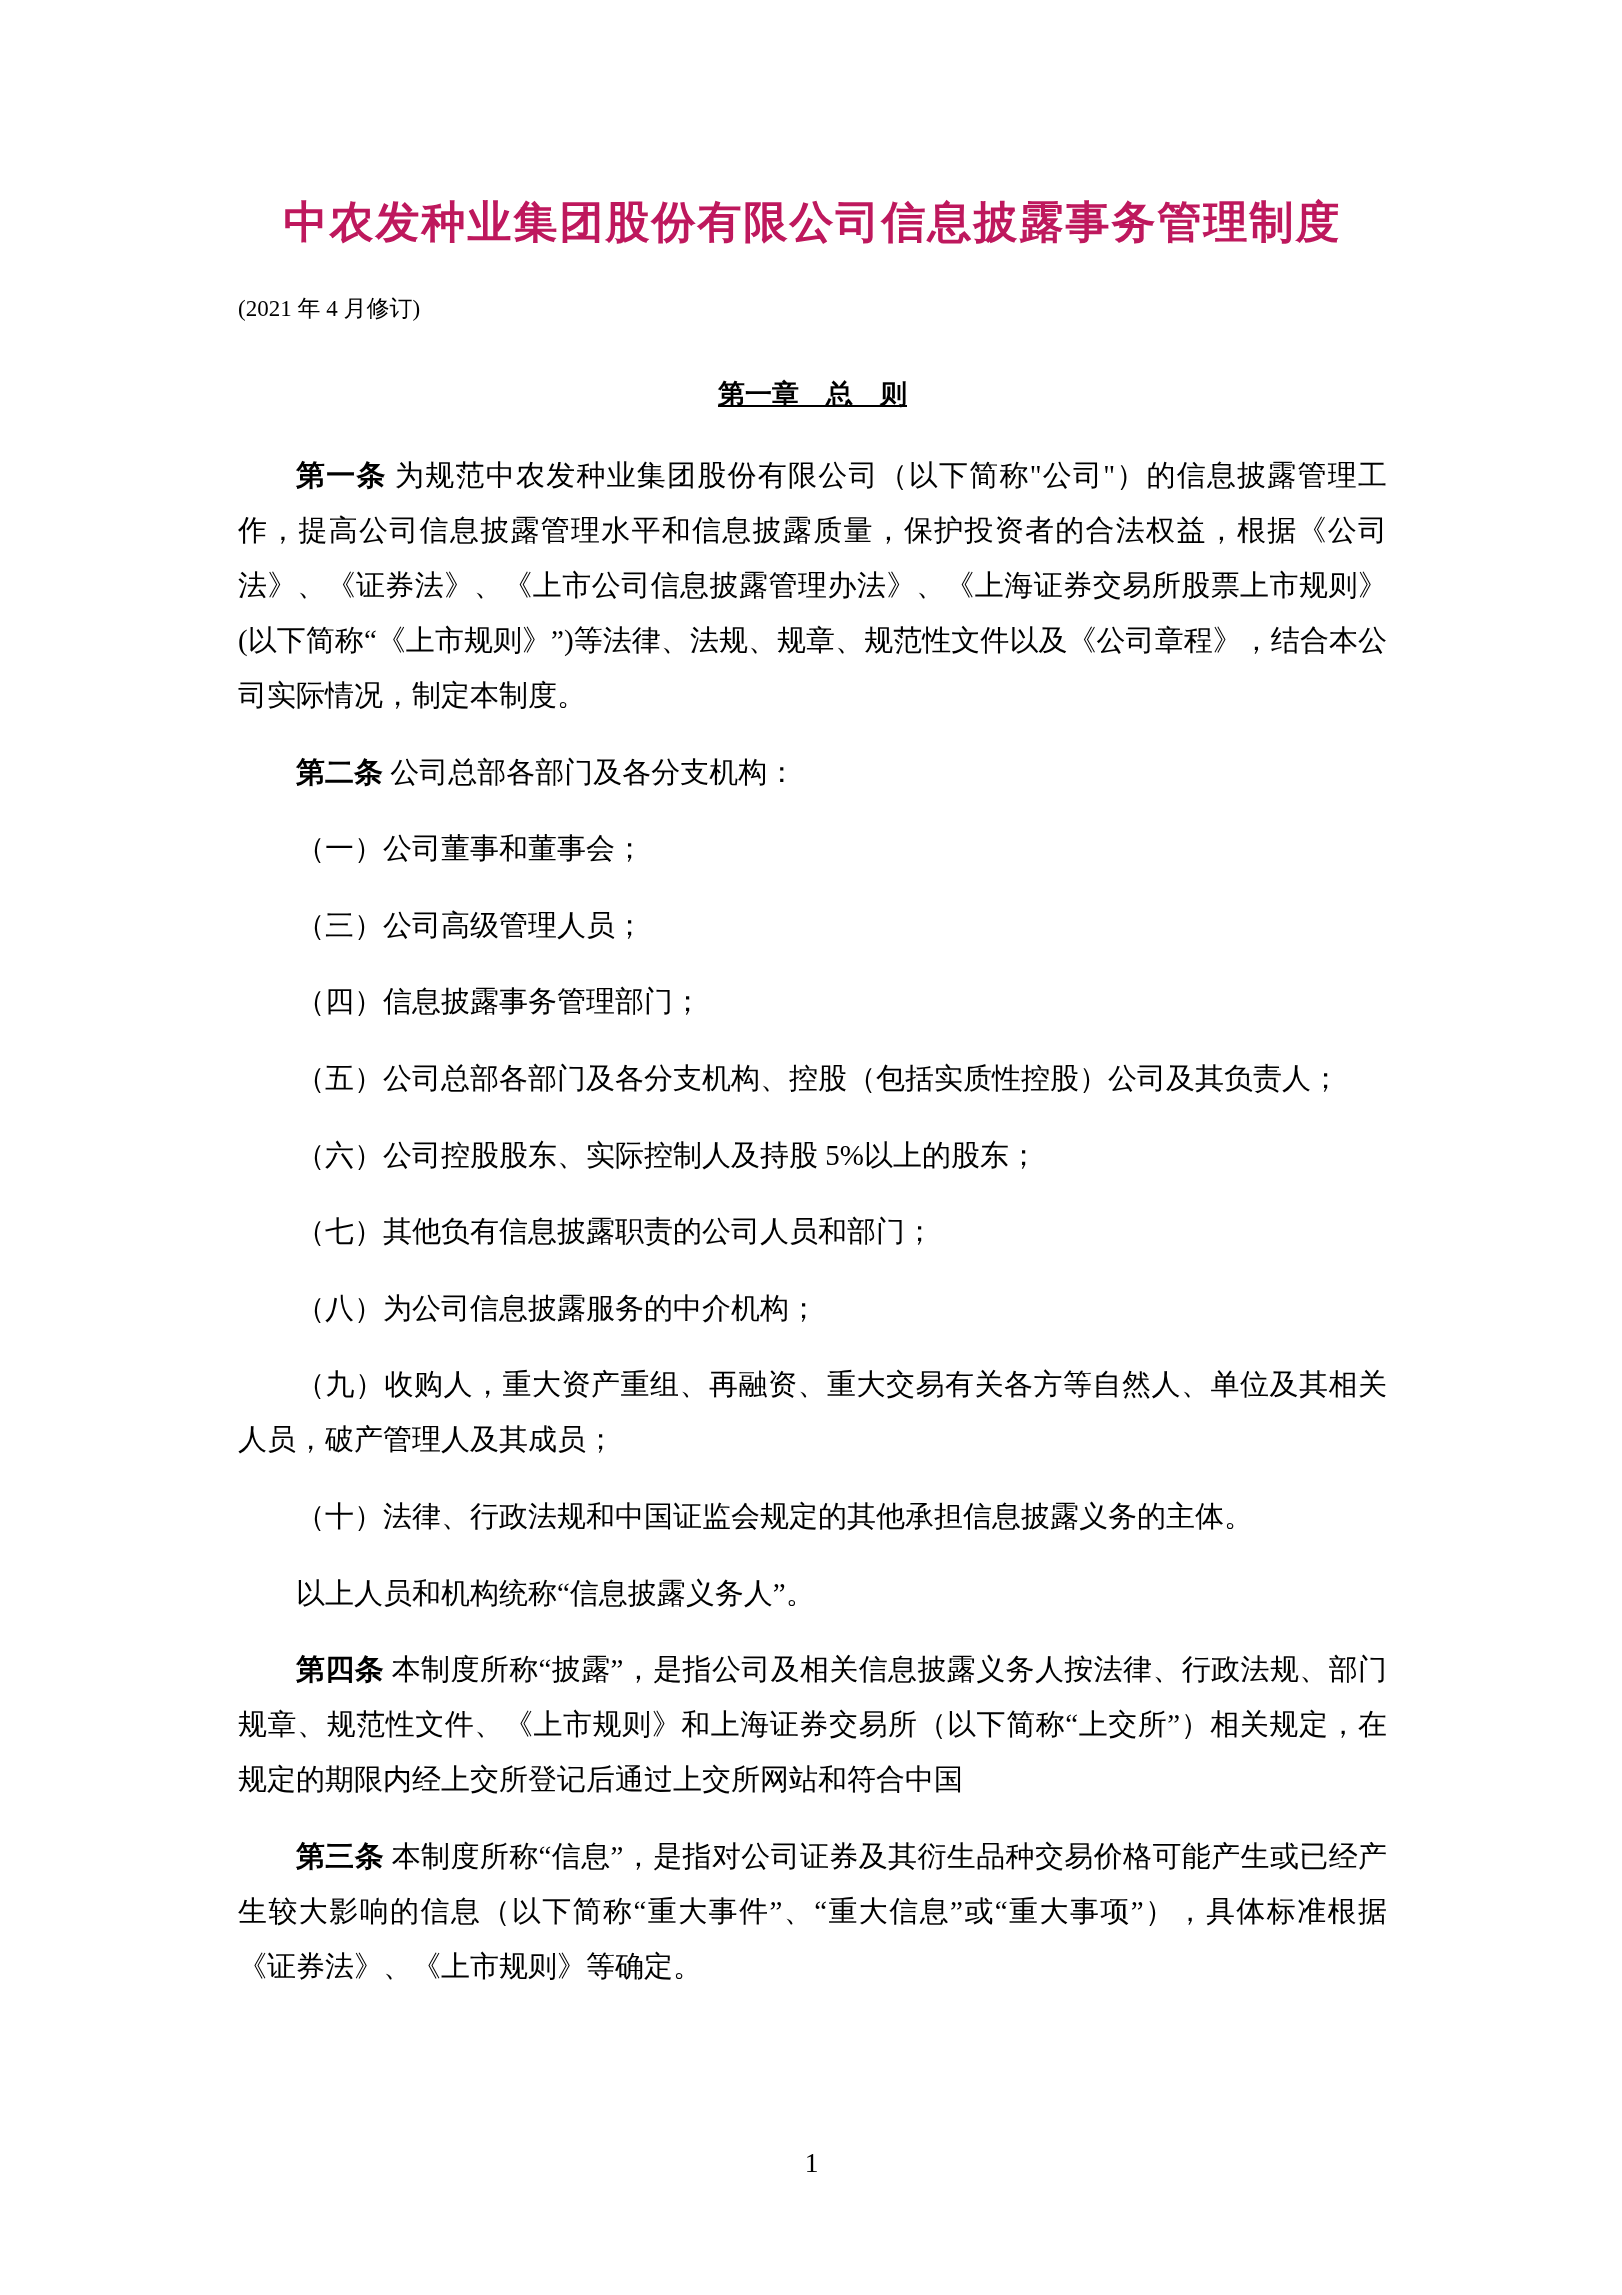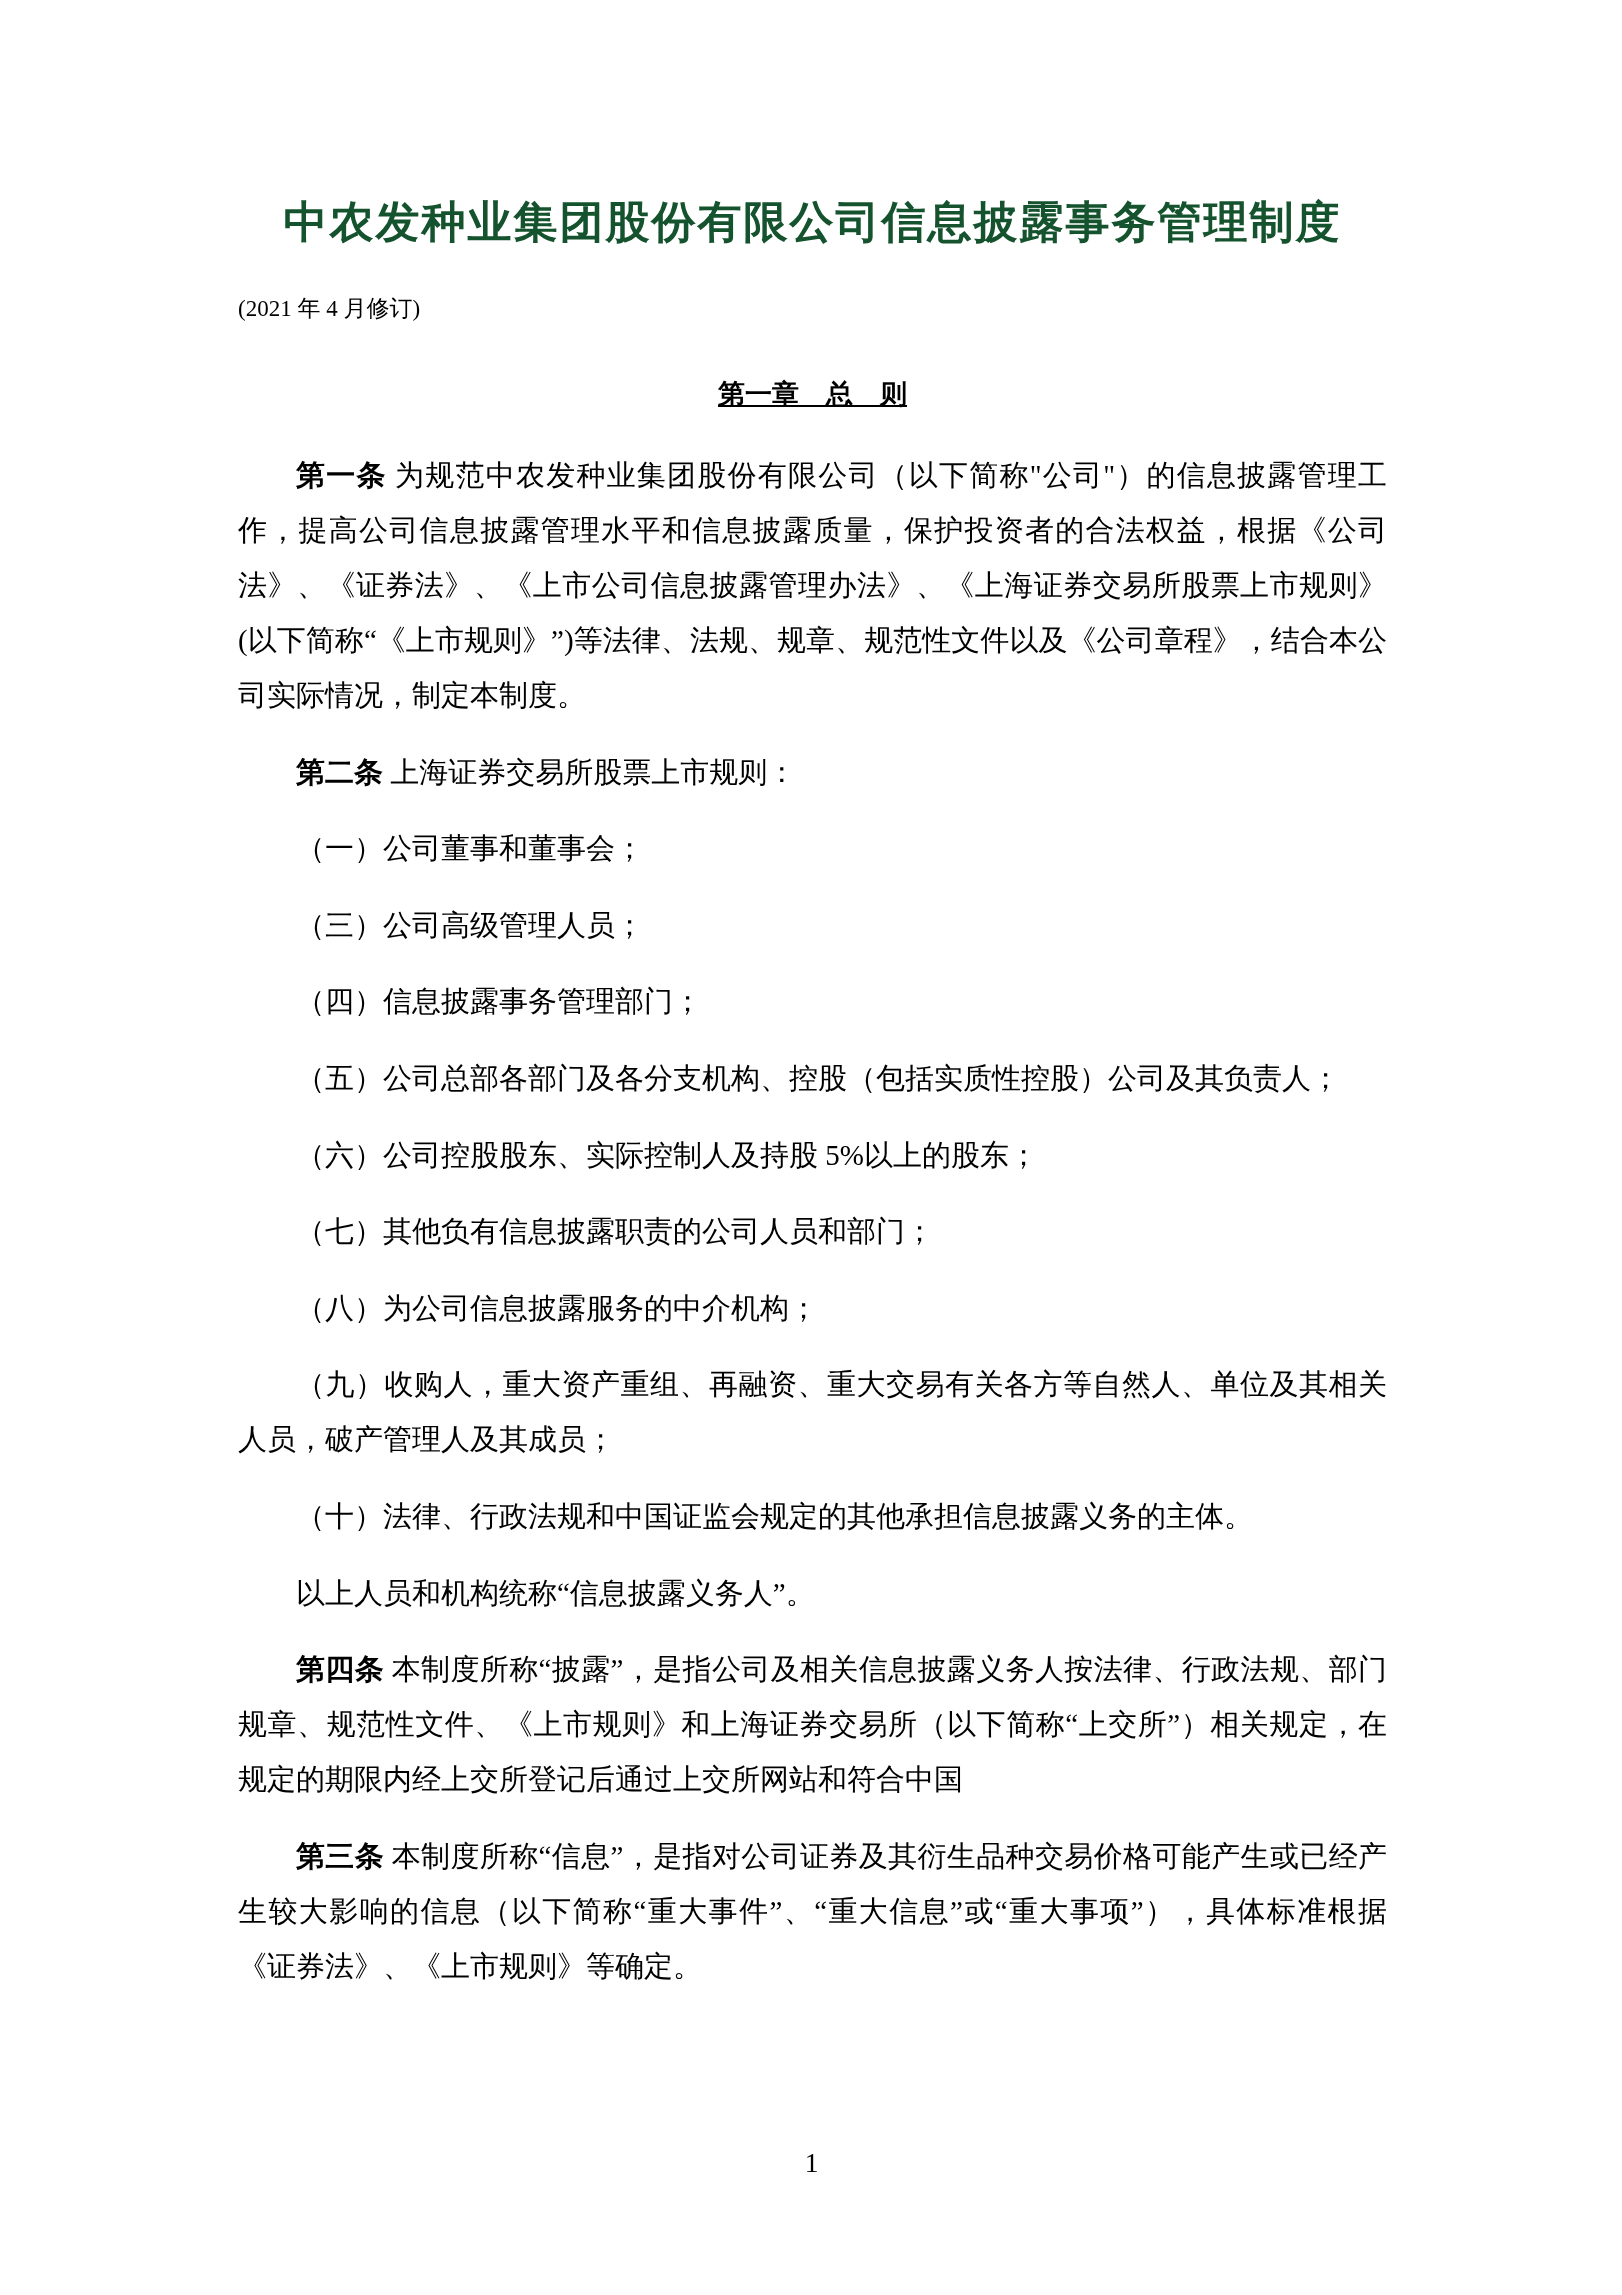--- a/index.html
+++ b/index.html
@@ -60,29 +60,29 @@
     text-align: center;
     font-size: 27.5px;
     line-height: 33px;
   }
 </style>
 </head>
 <body>
 
 <div class="page">
 
-  <h1 class="doc-title" style="color: #14532d;">中农发种业集团股份有限公司信息披露事务管理制度</h1>
+  <h1 class="doc-title" style="color: #be185d;">中农发种业集团股份有限公司信息披露事务管理制度</h1>
 
   <div class="doc-subtitle">(2021 年 4 月修订)</div>
 
   <h2 class="chapter-heading">第一章　总　则</h2>
 
   <p class="para"><b class="label">第一条</b><span> 为规范中农发种业集团股份有限公司（以下简称"公司"）的信息披露管理工作，提高公司信息披露管理水平和信息披露质量，保护投资者的合法权益，根据《公司法》、《证券法》、《上市公司信息披露管理办法》、《上海证券交易所股票上市规则》(以下简称“《上市规则》”)等法律、法规、规章、规范性文件以及《公司章程》，结合本公司实际情况，制定本制度。</span></p>
 
-  <p class="para"><b class="label">第二条</b><span> 上海证券交易所股票上市规则：</span></p>
+  <p class="para"><b class="label">第二条</b><span> 公司总部各部门及各分支机构：</span></p>
 
   <p class="para"><span>（一）公司董事和董事会；</span></p>
 
 
   <p class="para"><span>（三）公司高级管理人员；</span></p>
 
   <p class="para"><span>（四）信息披露事务管理部门；</span></p>
 
   <p class="para"><span>（五）公司总部各部门及各分支机构、控股（包括实质性控股）公司及其负责人；</span></p>
 

